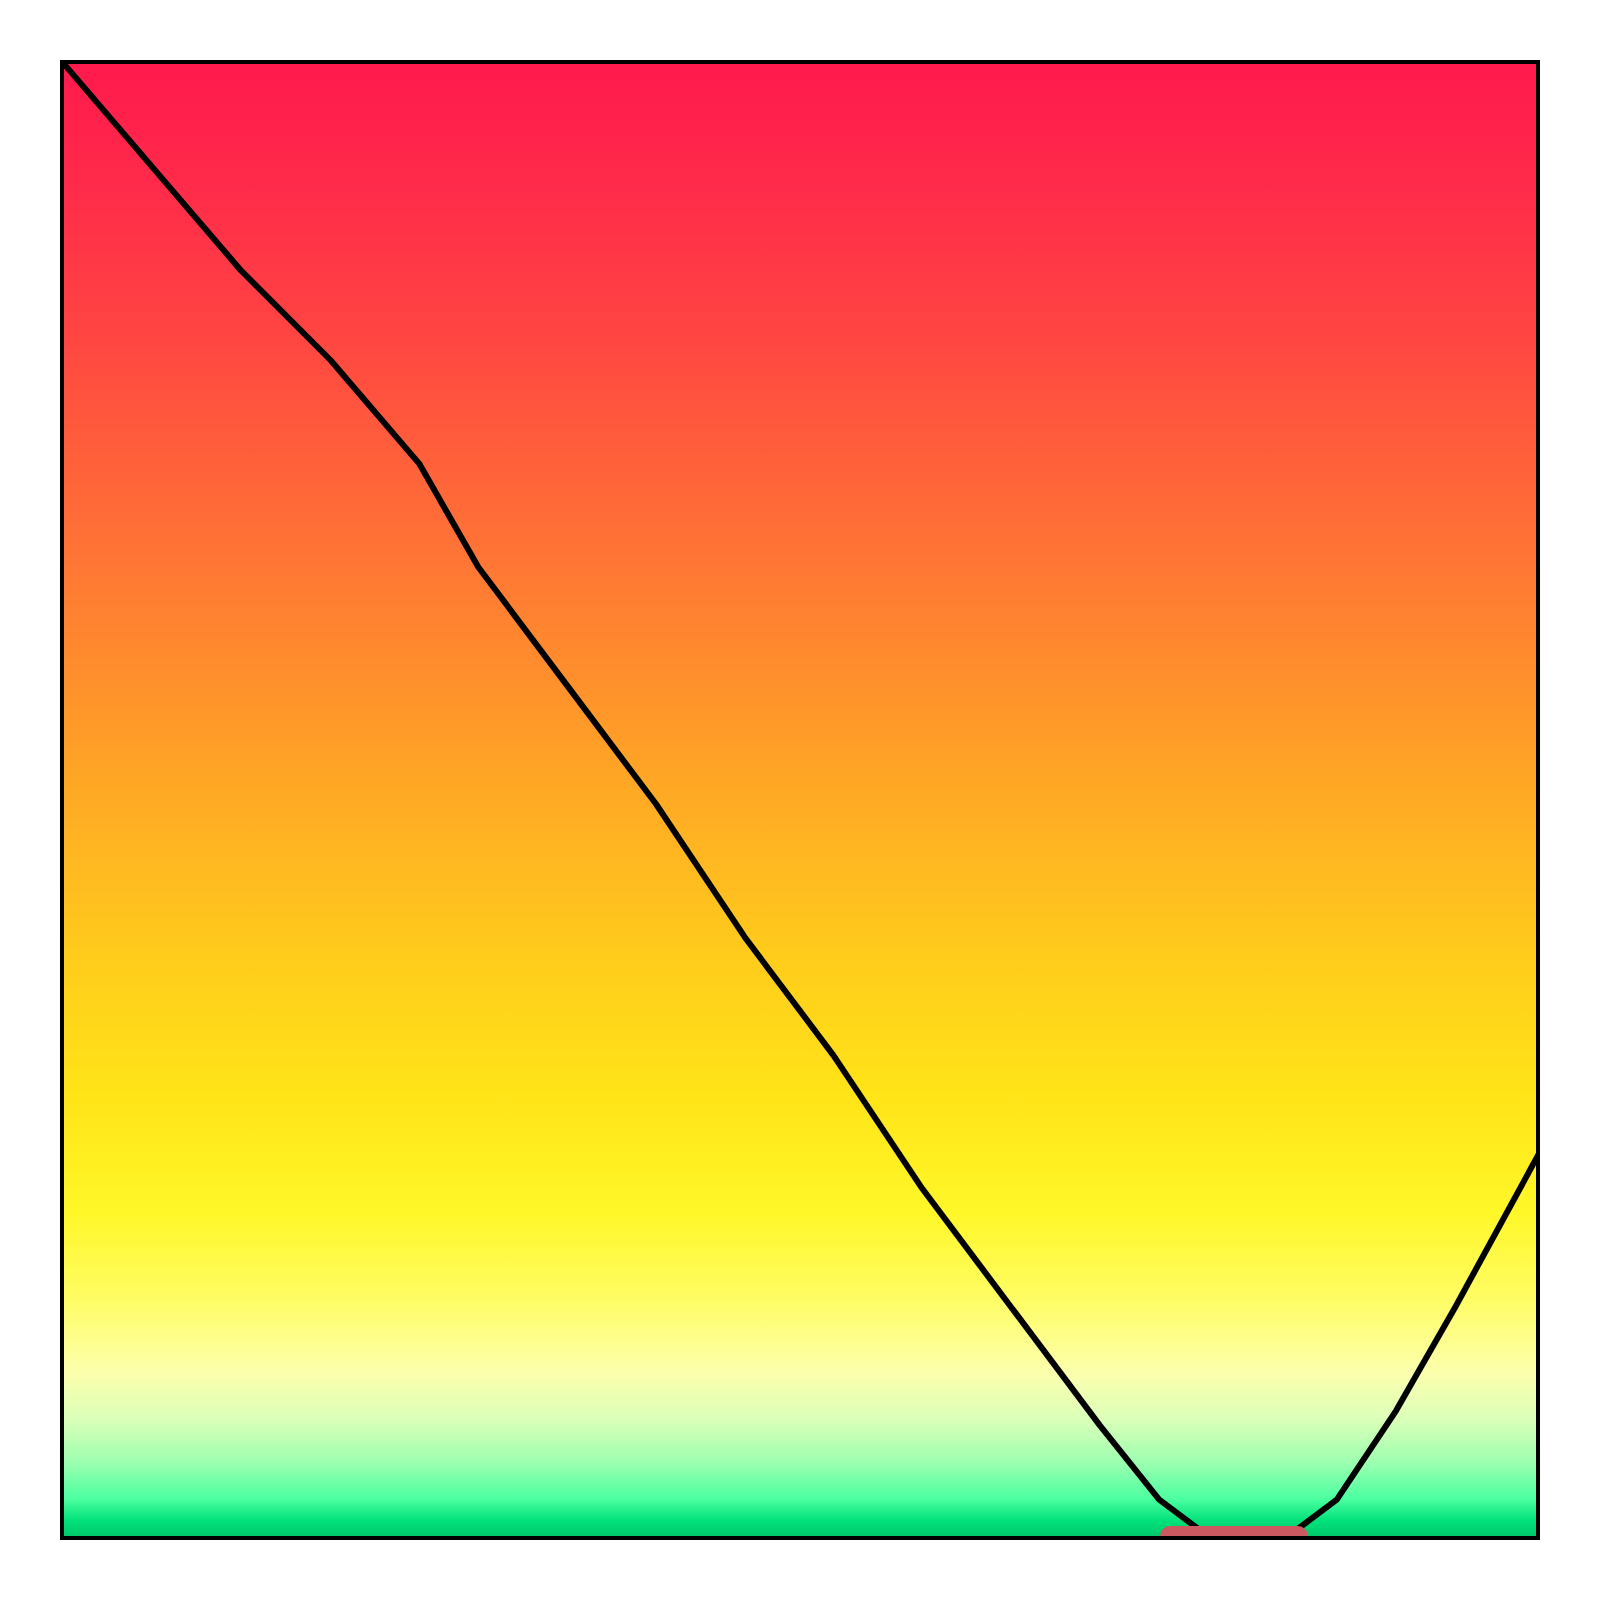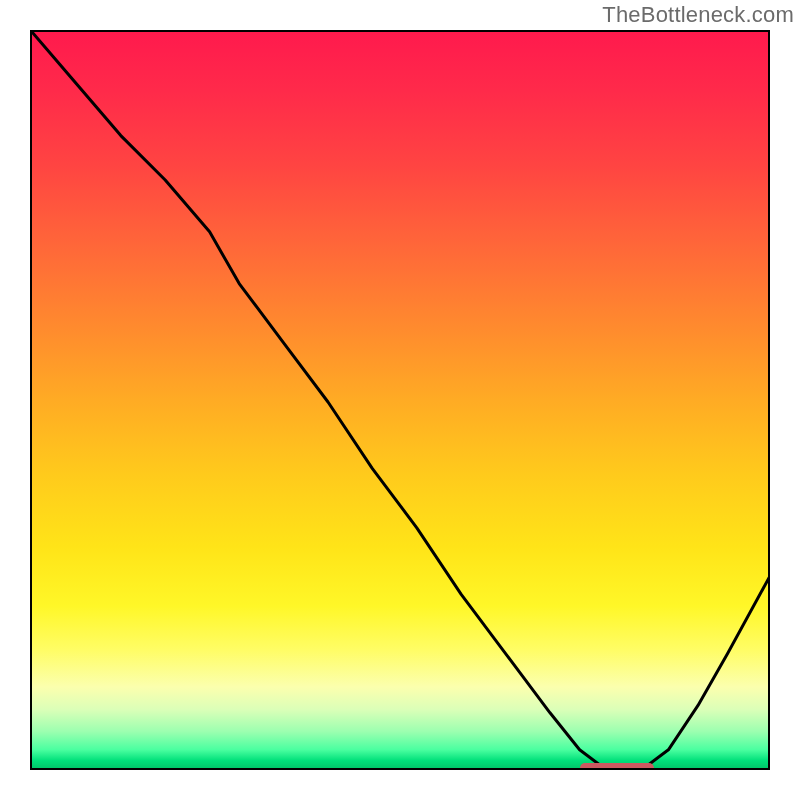--- a/index.html
+++ b/index.html
@@ -74,21 +74,20 @@
     background: #cc5960;
     border-radius: 6px;
     z-index: 12;
   }
 </style>
 </head>
 <body>
 
 <div class="chart-container">
 
-  <div class="watermark">TheBottleneck.com</div>
 
   <div class="plot-area">
     <div class="gradient"></div>
 
     <svg class="curve-svg" viewBox="0 0 740 740" preserveAspectRatio="none">
       <path id="curve-path" fill="none" stroke="#000" stroke-width="3" stroke-linejoin="round" stroke-linecap="round" d="M0.0 0.0 L44.4 51.8 L88.8 103.6 L133.2 148.0 L177.6 199.8 L207.2 251.6 L251.6 310.8 L296.0 370.0 L340.4 436.6 L384.8 495.8 L429.2 562.4 L473.6 621.6 L518.0 680.8 L547.6 717.8 L577.2 740.0 L606.8 740.0 L636.4 717.8 L666.0 673.4 L695.6 621.6 L740.0 540.2"></path>
     </svg>
 
     <div id="optimal-marker" class="marker" style="left: 547.6px; width: 74px; top: 731.49px; height: 9.62px;"></div>
   </div>

